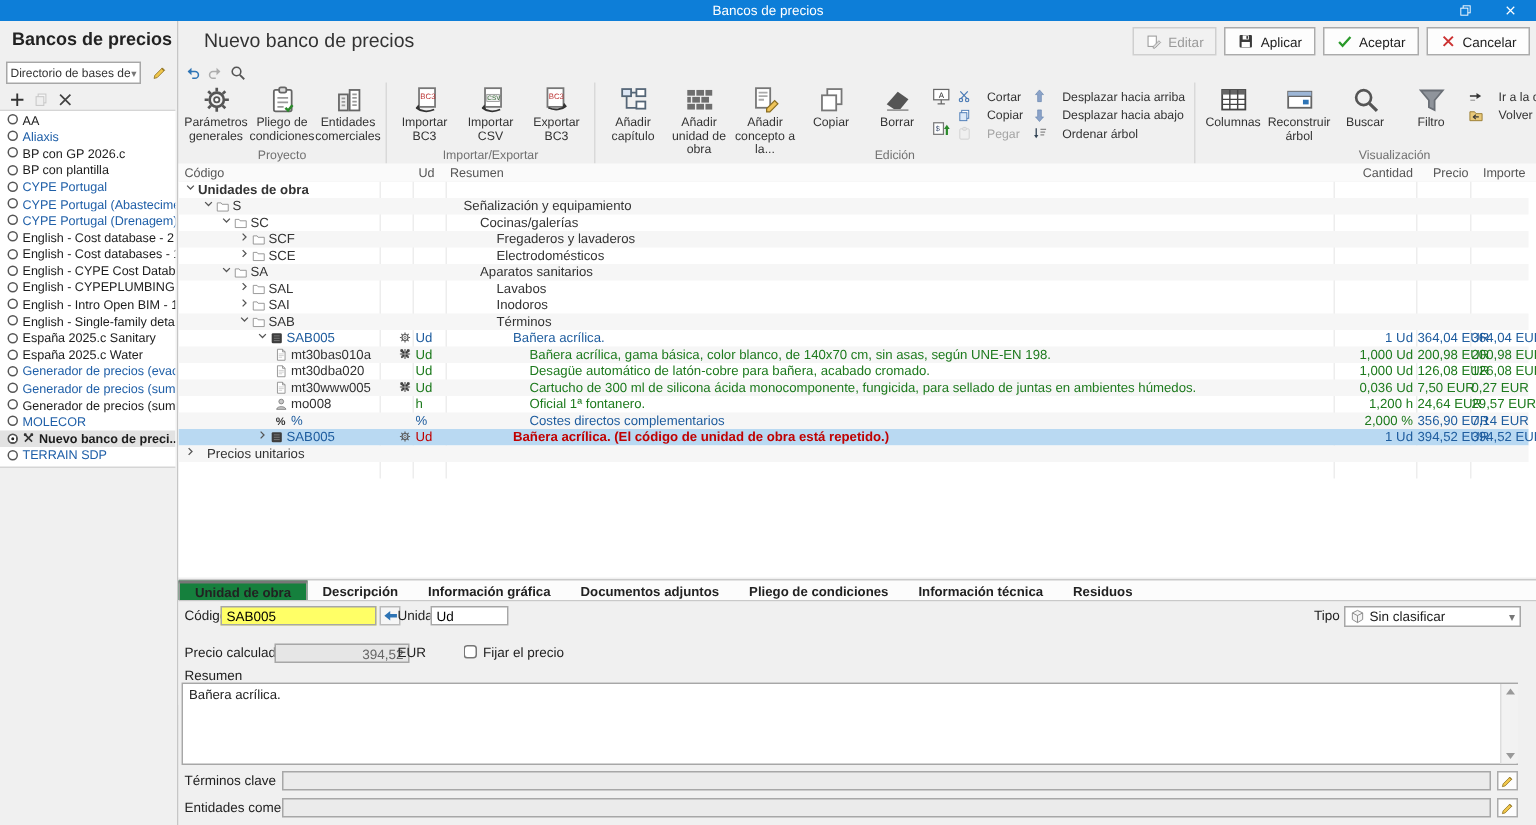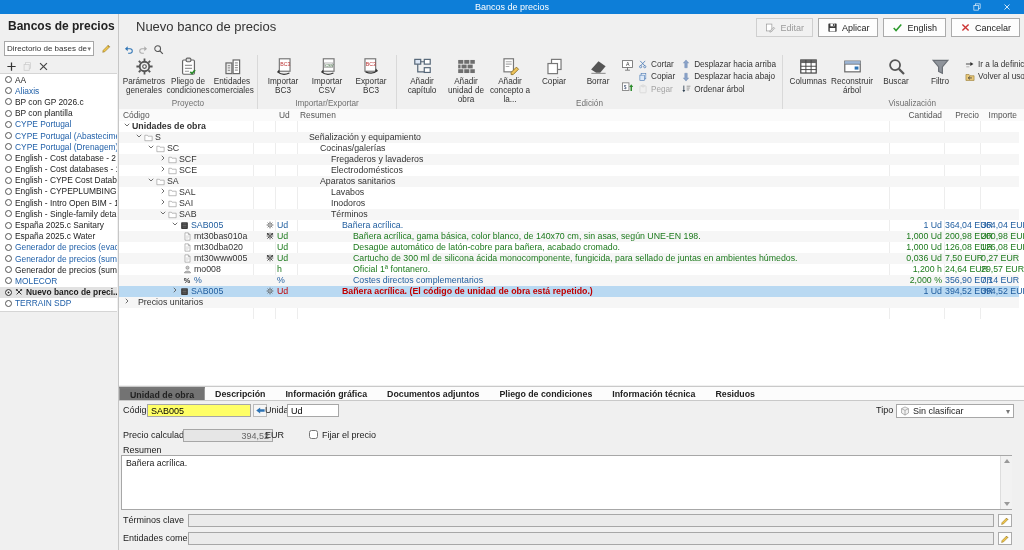--- a/index.html
+++ b/index.html
@@ -46,21 +46,21 @@
 
   
   #ribbon{position:absolute;left:0;top:41px;width:905px;height:54px;display:flex;align-items:stretch;}
   .rgroup{position:relative;border-right:1px solid #d9d9d9;padding:1px 3px 0;}
   .rbody{display:flex;align-items:flex-start;height:42px;}
   .rbig{width:44px;display:flex;flex-direction:column;align-items:center;text-align:center;
         font-size:8.2px;line-height:1.12;color:#333;padding-top:1px;}
   .rbig .rlbl{margin-top:1px;}
   .rextra{display:flex;flex-direction:column;gap:3px;padding:2px 1px 0;}
   .rsmallcol{display:flex;flex-direction:column;gap:2.5px;padding:3px 3px 0;}
-  .rsmall{display:flex;align-items:center;gap:3px;font-size:8.2px;color:#333;white-space:nowrap;}
+  .rsmall{display:flex;align-items:center;gap:10px;font-size:8.2px;color:#333;white-space:nowrap;}
   .rsmall.dis{color:#a5a5a5;} .rsmall.dis .ico{opacity:.45;}
   .rcap{position:absolute;left:0;right:0;bottom:1px;text-align:center;font-size:8.2px;color:#707070;}
 
   
   #thead{position:absolute;left:0;top:95px;width:905px;height:12px;background:#fafafa;
          border-bottom:1px solid #e2e2e2;font-size:8.4px;color:#555;}
   #thead span{position:absolute;top:1px;}
   #tree{position:absolute;left:0;top:107px;width:905px;height:264px;background:#fff;overflow:hidden;}
   .vline{position:absolute;top:0;width:1px;height:198px;background:#ededed;}
   .tr{position:relative;height:11px;width:900px;font-size:8.8px;}
@@ -68,21 +68,21 @@
   .tr.sel{background:#b9d9f2;}
   .tr span{position:absolute;top:0;line-height:11px;white-space:nowrap;}
   .tr .ico{position:absolute;}
   .num{text-align:right;}
   .chev{top:1.5px;}
 
   
   #tabbar{position:absolute;left:0;top:372px;width:905px;height:15px;background:#fcfcfc;
           border-top:1px solid #c9c9c9;border-bottom:1px solid #c9c9c9;display:flex;box-sizing:border-box;}
   .tab{padding:0 10px;font-size:8.8px;font-weight:bold;color:#222;display:flex;align-items:center;}
-  .tab.act{background:#737373;border-left:1px solid #9a9a9a;border-right:1px solid #9a9a9a;border-top:2px solid #777;}
+  .tab.act{background:#15803d;border-left:1px solid #9a9a9a;border-right:1px solid #9a9a9a;border-top:2px solid #777;}
   #form{position:absolute;left:0;top:387px;width:905px;height:149px;background:#f0f0f0;font-size:9px;color:#222;}
   #form .lb{position:absolute;line-height:13px;}
   #form input[type=text]{font-family:inherit;font-size:9px;border:1px solid #a7a7a7;box-sizing:border-box;
         height:13px;padding:0 3px;position:absolute;}
   #f-codigo{left:28px;top:3px;width:104px;background:#ffff66;}
   #f-goto{position:absolute;left:134px;top:3px;width:14px;height:13px;background:#f6f6f6;border:1px solid #bbb;
           display:flex;align-items:center;justify-content:center;box-sizing:border-box;}
   #f-unidad{left:168px;top:3px;width:52px;background:#fff;}
   #f-tipo{position:absolute;left:777px;top:3px;width:118px;height:14px;background:#fff;border:1px solid #a7a7a7;
           box-sizing:border-box;display:flex;align-items:center;gap:3px;padding:0 3px;}
@@ -277,21 +277,21 @@
           </svg>
         </span>
         <span>Aplicar</span>
       </div>
       <div class="abtn">
         <span class="ico" style="width:11px;height:11px">
           <svg viewBox="0 0 16 16">
             <path d="M2.5 8.8l3.4 3.6L13.5 3.8" fill="none" stroke="#2a9a2a" stroke-width="2.2"></path>
           </svg>
         </span>
-        <span>English</span>
+        <span>Aceptar</span>
       </div>
       <div class="abtn">
         <span class="ico" style="width:11px;height:11px">
           <svg viewBox="0 0 16 16">
             <path d="M3.5 3.5l9 9M12.5 3.5l-9 9" stroke="#c33" stroke-width="2"></path>
           </svg>
         </span>
         <span>Cancelar</span>
       </div>
     </div>

